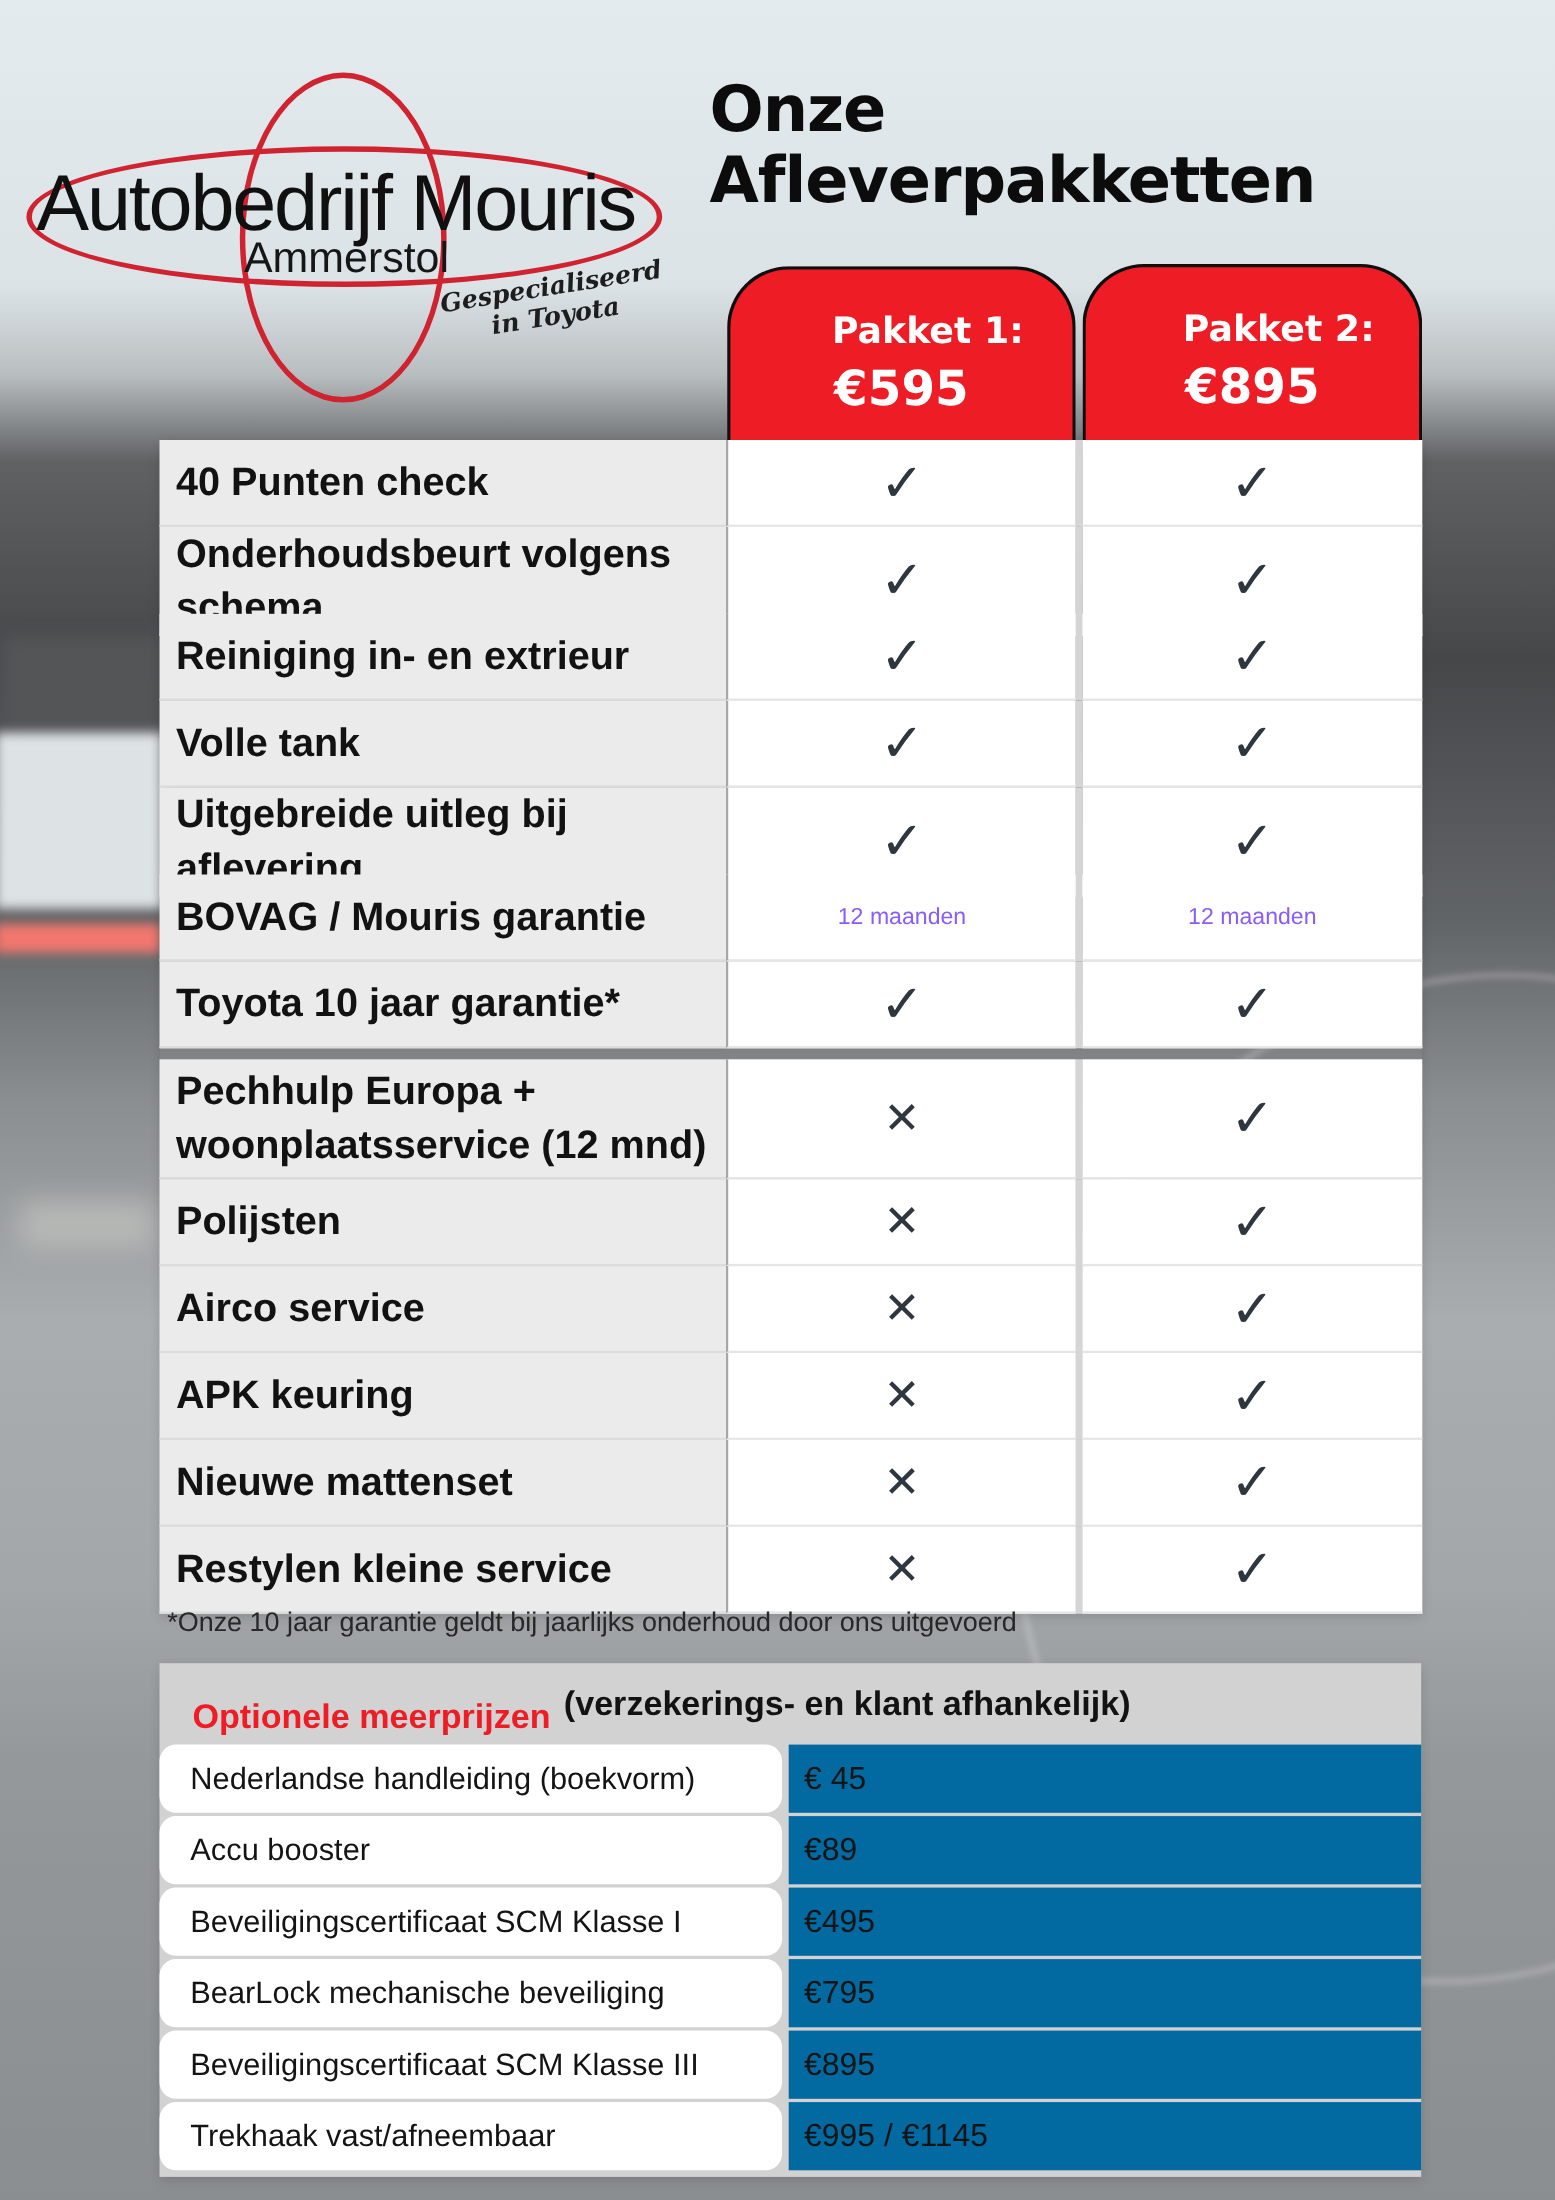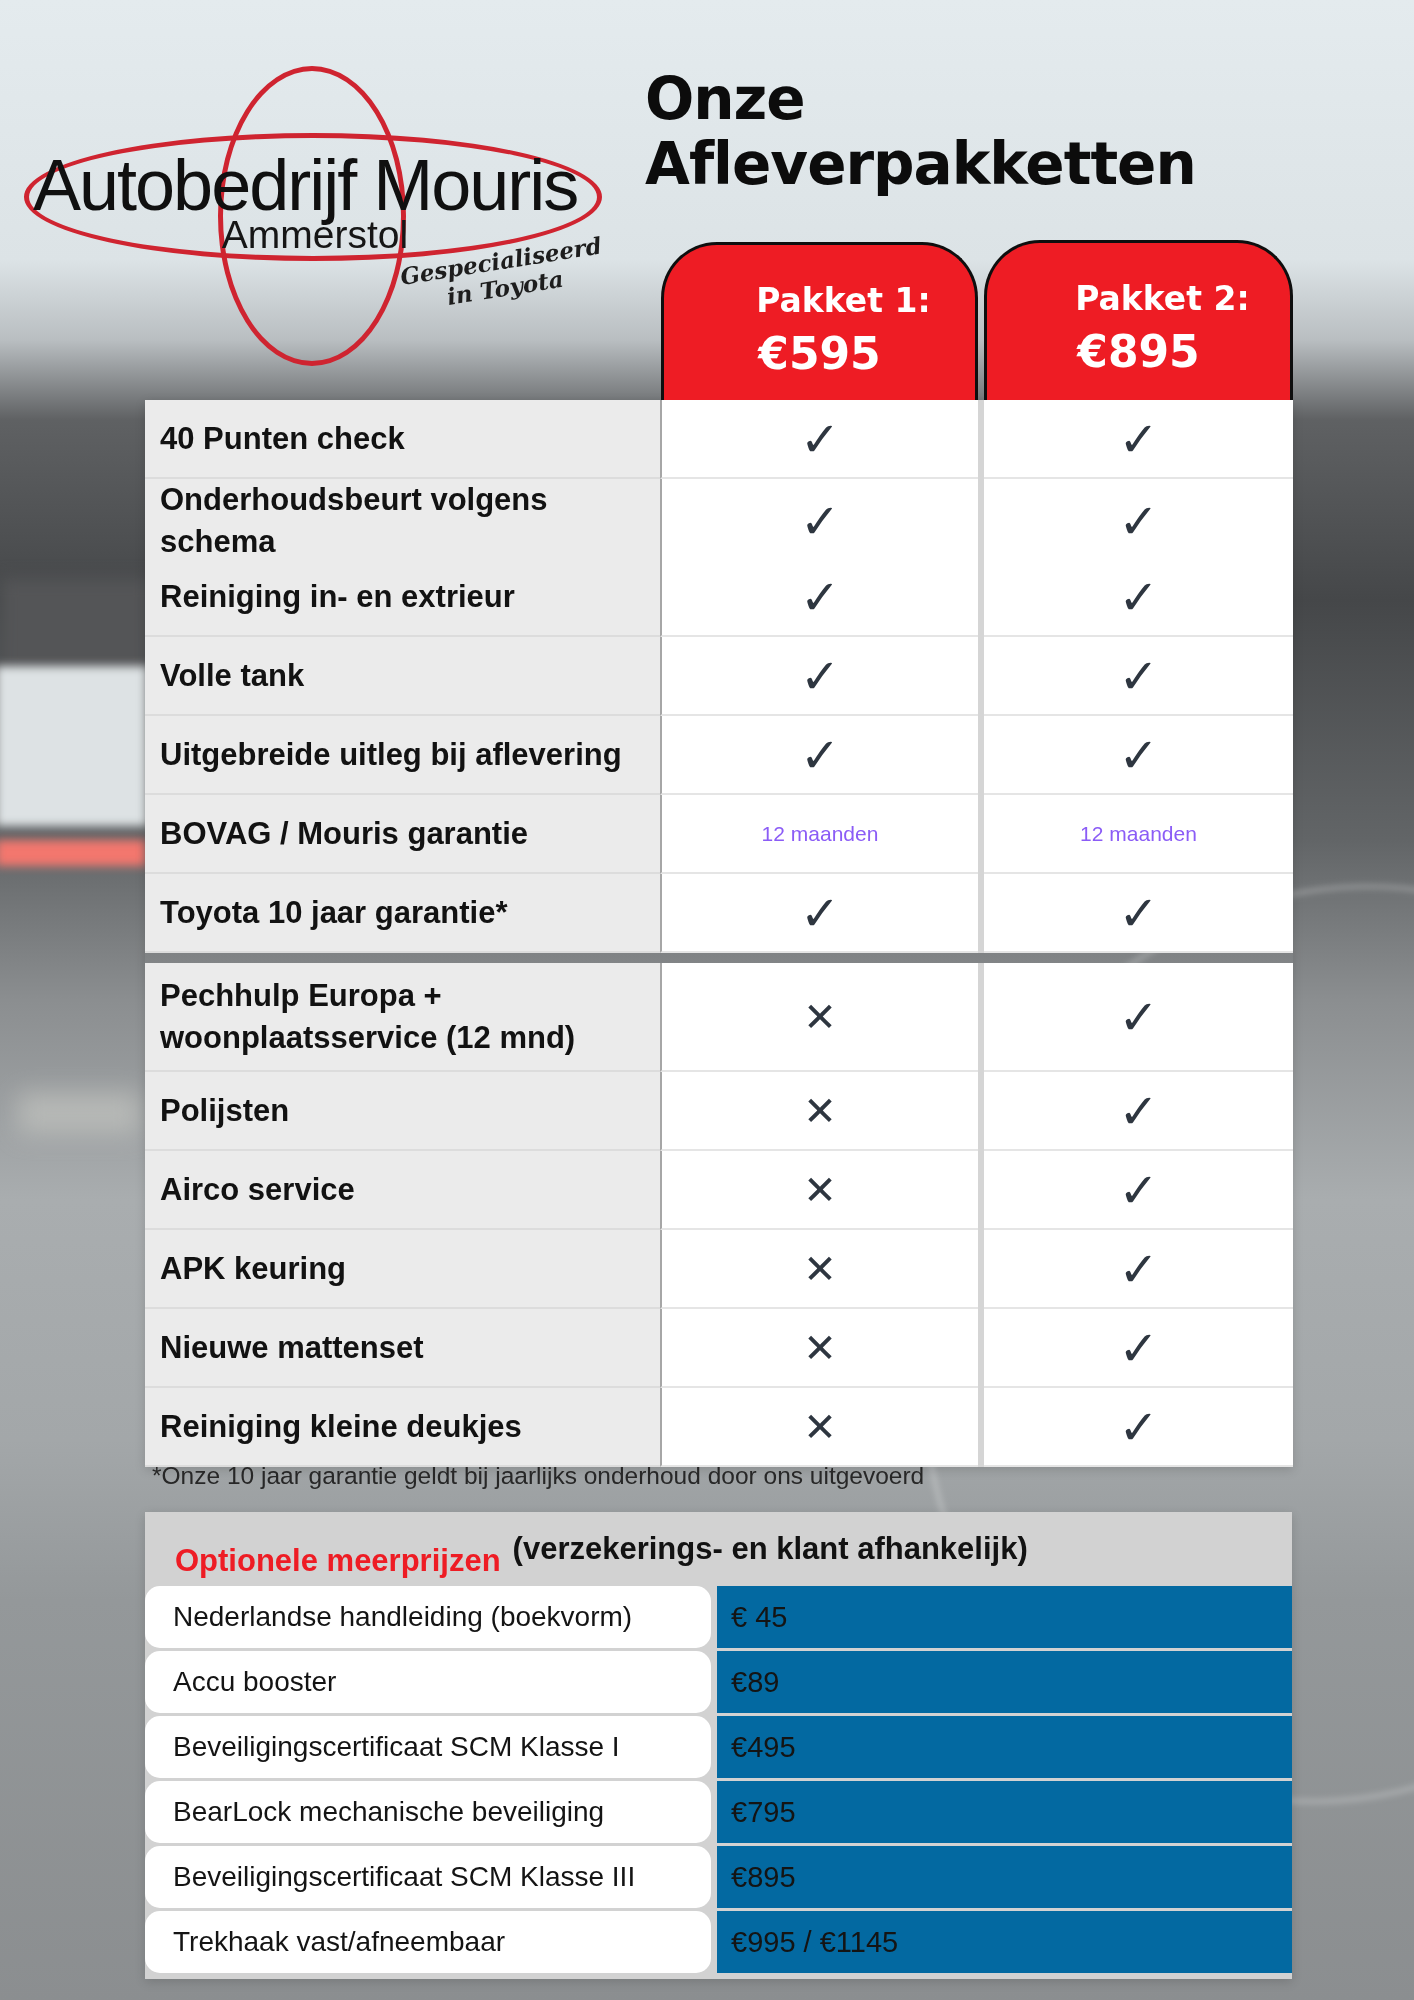--- a/index.html
+++ b/index.html
@@ -43,21 +43,21 @@
   .pkg2{left:984px; top:240px; width:309px; height:160px;}
   .pkg-label{margin-top:36px; font-size:33px;margin-left:48px;}
   .pkg-price{margin-top:8px; font-size:44px;}
 
   
   .cmp{position:absolute; left:145px; top:400px; width:1148px; z-index:1;
     box-shadow:0 3px 10px rgba(0,0,0,.15);}
   .cmp-row{display:grid; grid-template-columns:515px 318px 6px 309px; height:79px;}
   .cmp-row.tall{height:109px;margin-top:10px;}
   .cmp-feature{background:#ebebeb; display:flex; align-items:center; padding-left:15px; box-sizing:border-box;
-    font-weight:bold; font-size:31px; color:#121212; border-bottom:2px solid #dcdcdc;
+    font-weight:bold; font-size:36px; color:#121212; border-bottom:2px solid #dcdcdc;
     white-space:pre-line; line-height:1.35;}
   .cmp-val{background:#ffffff; display:flex; align-items:center; justify-content:center;
     border-bottom:2px solid #e5e5e5; box-sizing:border-box;}
   .cmp-val.first{border-left:2px solid #a6a6a6;}
   .cmp-gap{background:#d5d5d5;}
   .sym-check{font-family:"DejaVu Sans", sans-serif; font-weight:bold; font-size:48px; color:var(--sym); line-height:1;}
   .sym-cross{font-family:"DejaVu Sans", sans-serif; font-weight:bold; font-size:40px; color:var(--sym); line-height:1;}
   .val-text{font-size:21px; color:#8b5cf6;}
 
   
@@ -223,21 +223,21 @@
         <div class="cmp-feature">Nieuwe mattenset</div>
         <div class="cmp-val first">
           <div class="sym-cross">✕</div>
         </div>
         <div class="cmp-gap"></div>
         <div class="cmp-val">
           <div class="sym-check">✓</div>
         </div>
       </div>
       <div class="cmp-row">
-        <div class="cmp-feature">Reiniging kleine deukjes</div>
+        <div class="cmp-feature">Restylen kleine service</div>
         <div class="cmp-val first">
           <div class="sym-cross">✕</div>
         </div>
         <div class="cmp-gap"></div>
         <div class="cmp-val">
           <div class="sym-check">✓</div>
         </div>
       </div>
     </div>
 

